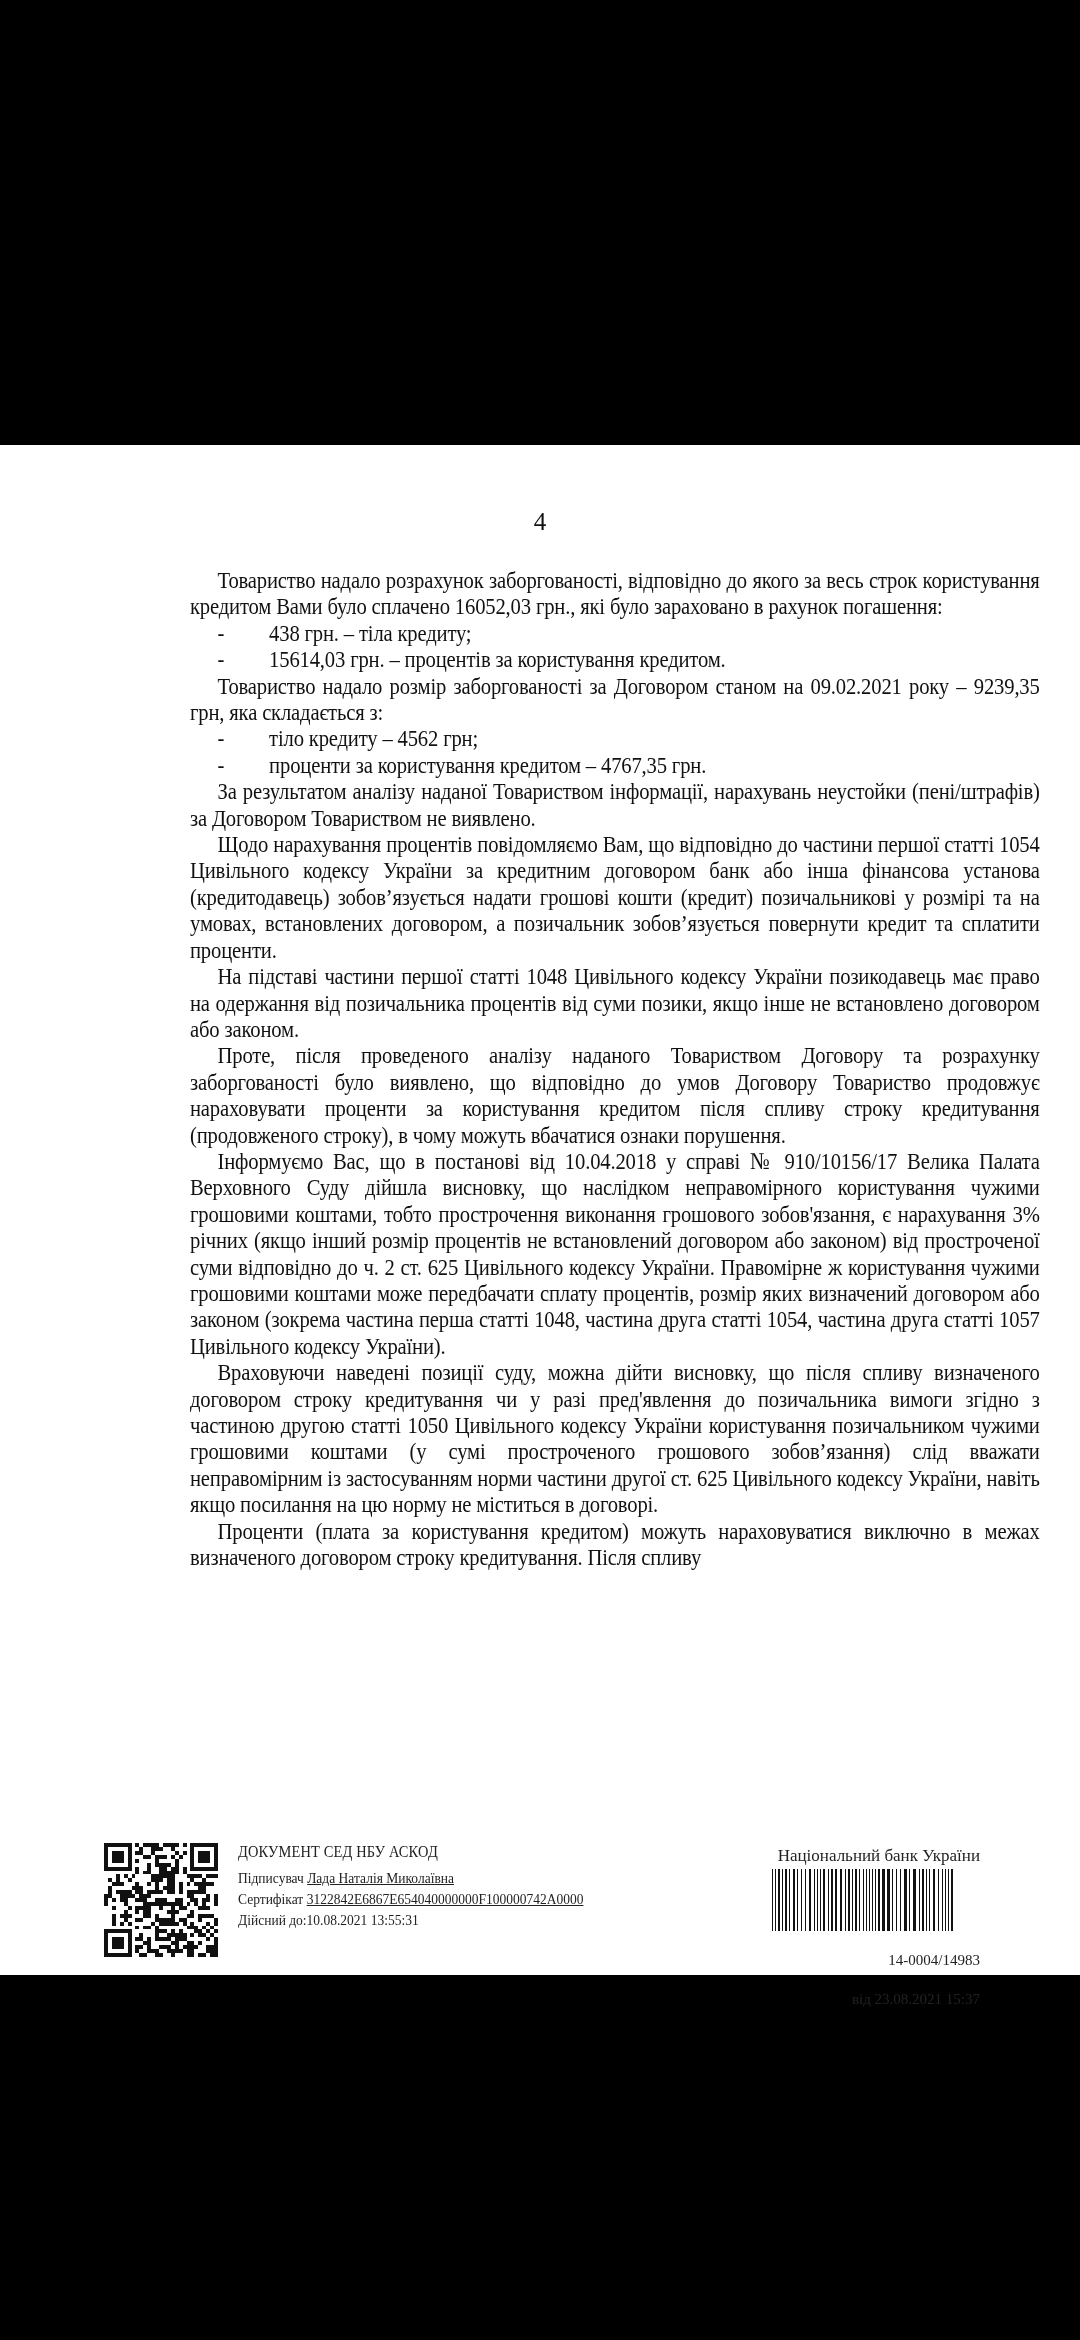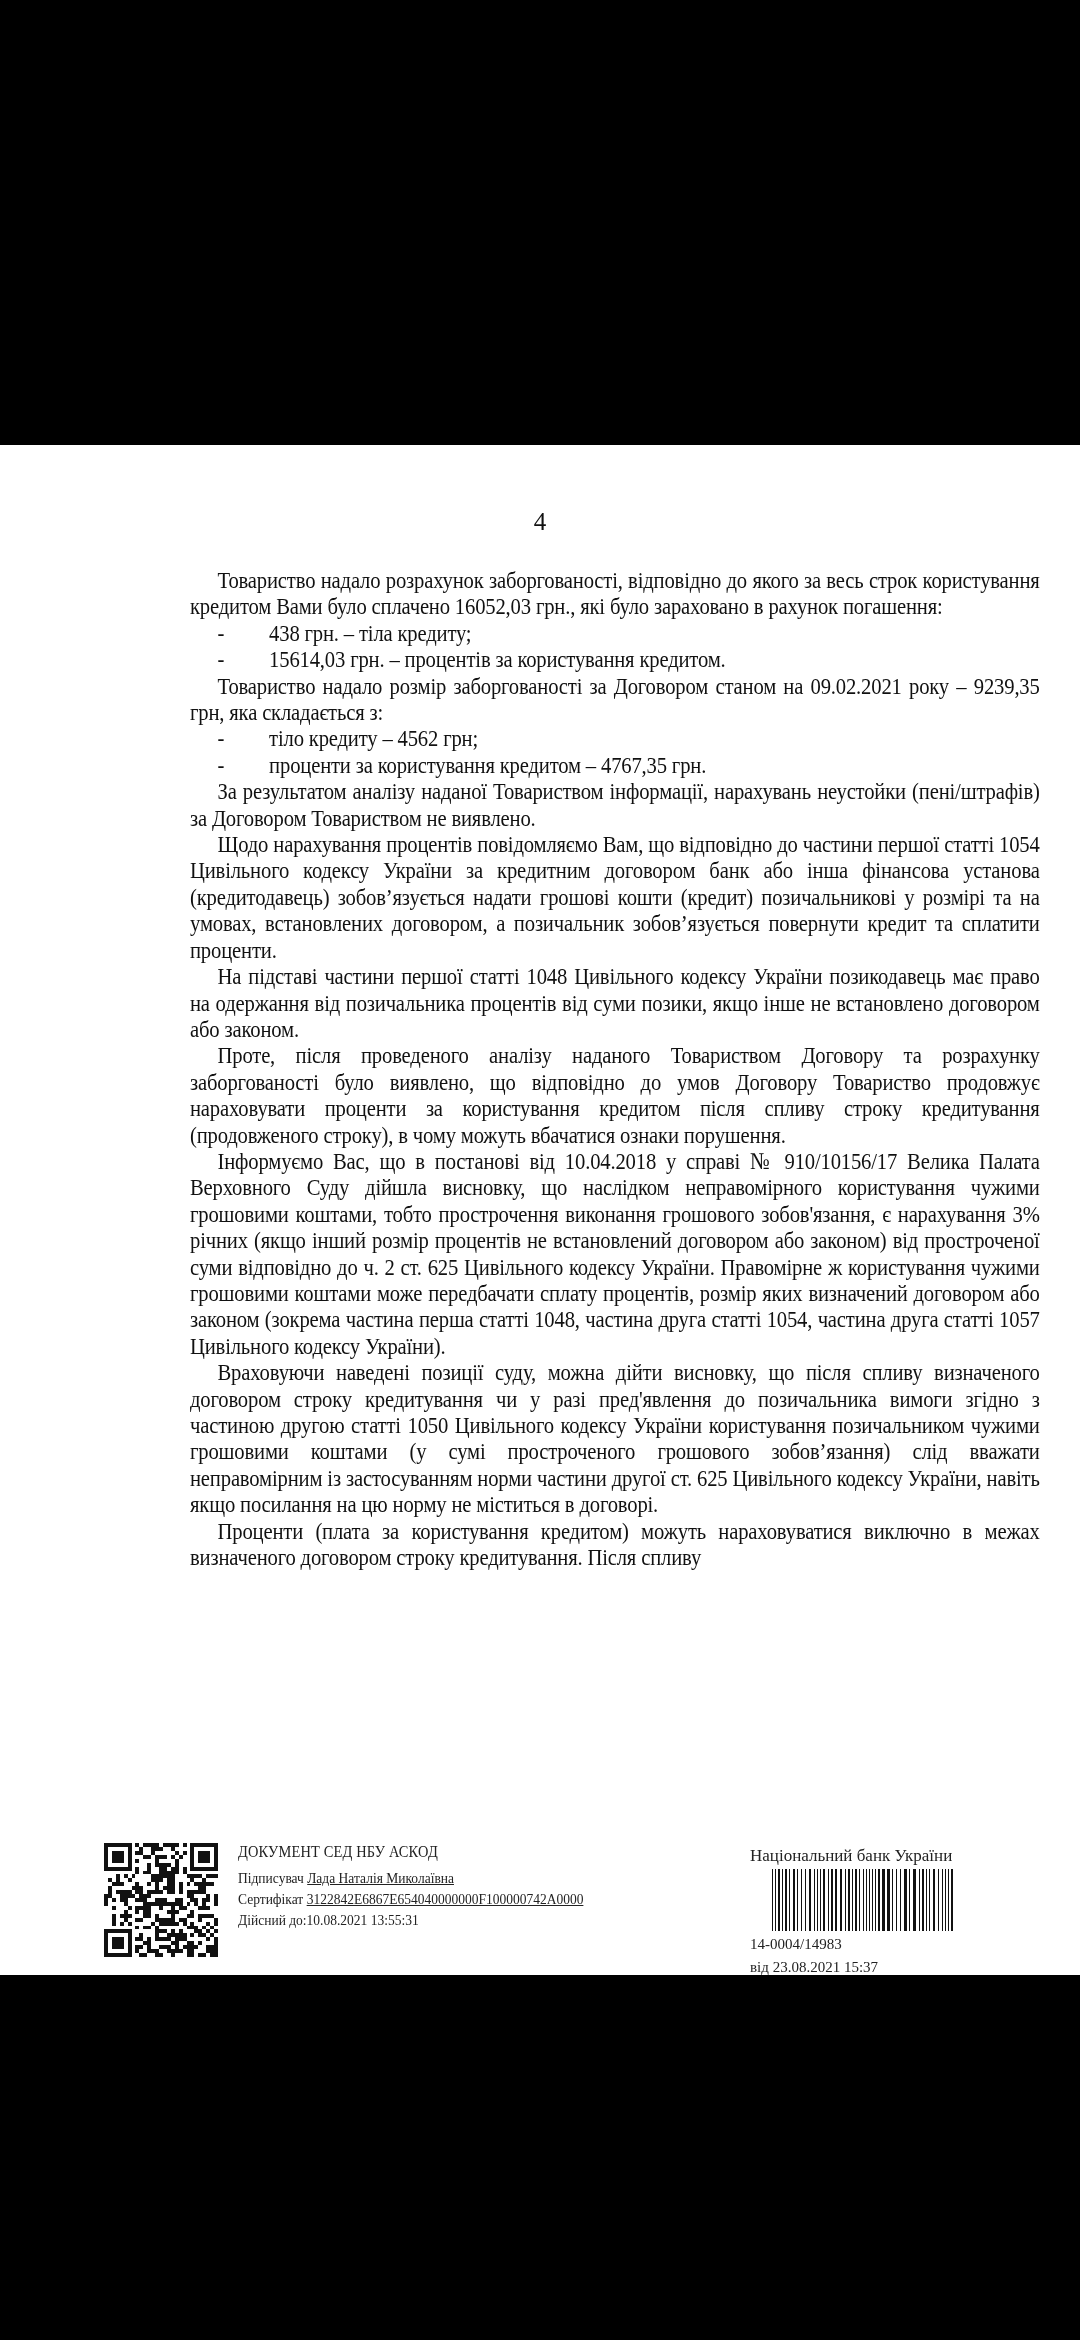--- a/index.html
+++ b/index.html
@@ -22,24 +22,24 @@
   }
   .body-text p { margin: 0; text-align: justify; text-indent: 32px; }
   .body-text .li { margin: 0; padding-left: 0; text-indent: 0; text-align: left; }
   .body-text .li .dash { display: inline-block; width: 32px; padding-left: 32px; }
   .body-text .li .txt { padding-left: 28px; }
   .footer { position: absolute; left: 0; top: 1390px; width: 1052px; height: 140px; }
   .qr { position: absolute; left: 104px; top: 8px; width: 114px; height: 114px; }
   .stamp { position: absolute; left: 238px; top: 6px; font-size: 15px; line-height: 21px; color: #222; transform: scaleX(0.9); transform-origin: left top; }
   .stamp .title { font-size: 16px; margin-bottom: 6px; letter-spacing: 0.2px; }
   .stamp .u { text-decoration: underline; }
-  .bank { position: absolute; left: 750px; top: 10px; width: 230px; text-align: left; font-size: 17px; color: #222; }
+  .bank { position: absolute; left: 750px; top: 10px; width: 230px; text-align: right; font-size: 17px; color: #222; }
   .bank .name { line-height: 22px; }
   .barcode { margin: 2px auto 0; width: 190px; height: 62px; display: block; }
-  .bank .reg { font-size: 15px; line-height: 19px; margin-top: 4px; }
+  .bank .reg { font-size: 15px; line-height: 19px; margin-top: 20px; }
 </style>
 </head>
 <body>
 
 <div class="page">
   <div class="page-number">4</div>
 
   <div class="body-text" id="body-text">
       <p>Товариство надало розрахунок заборгованості, відповідно до якого за весь строк користування кредитом Вами було сплачено 16052,03 грн., які було зараховано в рахунок погашення:</p>
       <p class="li"><span class="dash">-</span><span class="txt">438 грн. – тіла кредиту;</span></p>

